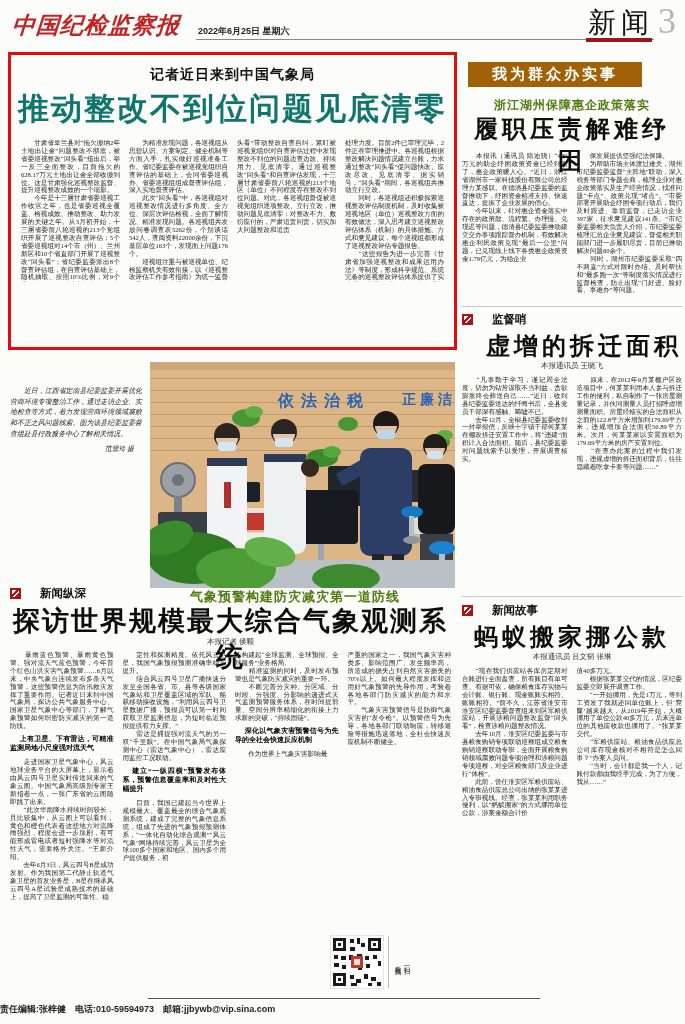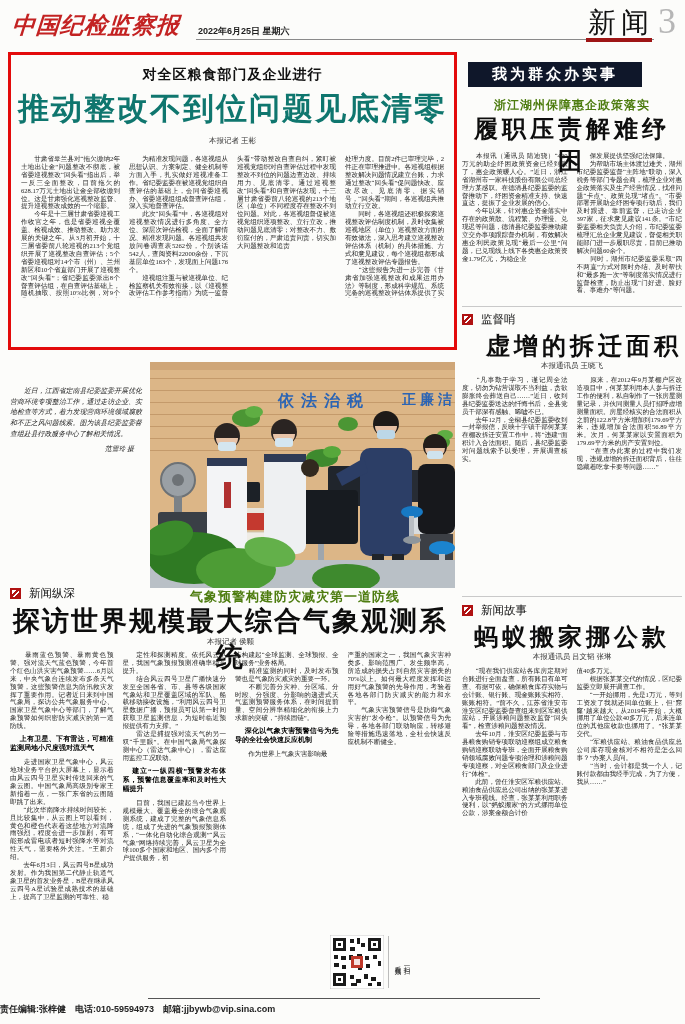--- a/index.html
+++ b/index.html
@@ -27,31 +27,31 @@
   .body-text{font-size:6.6px;line-height:1.2;text-align:justify;white-space:pre-line;color:#242424;}
 
   
   .photo-caption{left:10px;top:386px;width:132px;}
   .caption-text{font-size:6.9px;font-style:italic;line-height:1.55;text-align:justify;white-space:pre-line;color:#222;}
   .caption-credit{margin-top:4px;font-size:6.9px;font-style:italic;text-align:right;padding-right:8px;color:#222;}
 
   .photo{left:150px;top:362px;width:305px;height:226px;}
 
   
-  .banner{left:468px;top:62px;width:174px;height:25px;background:#0f172a;color:#fff;
+  .banner{left:468px;top:62px;width:174px;height:25px;background:#a16207;color:#fff;
           font-size:15px;font-weight:bold;letter-spacing:3px;text-align:center;line-height:25px;}
   .kicker-sm{font-size:12px;font-weight:bold;text-align:center;color:#4d7c0f;letter-spacing:1px;}
   .headline-md{font-size:24px;font-weight:bold;text-align:center;color:#0d0d0d;letter-spacing:4px;}
   .byline-sm{font-size:7.5px;text-align:center;color:#333;}
   .hz-kicker{left:462px;top:97px;width:220px;}
   .hz-headline{left:462px;top:113px;width:220px;}
   .hz-cols{left:462px;top:152px;width:220px;height:150px;}
   .rule{background:#c9c9c9;height:1px;}
   .rule1{left:462px;top:306px;width:220px;}
-  .sec-label{display:flex;align-items:center;gap:8px;font-size:11.5px;font-weight:normal;color:#111;}
+  .sec-label{display:flex;align-items:center;gap:19px;font-size:11.5px;font-weight:bold;color:#111;}
   .sec-icon{width:11px;height:11px;background:#b01212;display:inline-block;position:relative;}
   .sec-icon::after{content:"";position:absolute;left:2px;top:2px;width:7px;height:7px;
                    background:linear-gradient(135deg,#fff 0 35%,transparent 35% 55%,#fff 55% 70%,transparent 70%);}
   .jd-label{left:462px;top:312px;}
   .jd-headline{left:462px;top:330px;width:220px;text-align:right;}
   .jd-byline{left:462px;top:361px;width:220px;}
   .jd-cols{left:462px;top:376px;width:220px;height:214px;}
   .rule2{left:462px;top:596px;width:220px;}
   .ant-label{left:462px;top:603px;}
   .ant-headline{left:462px;top:621px;width:220px;}
@@ -82,23 +82,22 @@
 <div class="page">
 
   <div class="abs masthead">中国纪检监察报</div>
   <div class="abs m-date">2022年6月25日  星期六</div>
   <div class="abs header-rule"></div>
   <div class="abs section-title">新闻</div>
   <div class="abs section-underline"></div>
   <div class="abs page-number">3</div>
 
   <div class="abs lead-box">
-    <div class="lead-kicker">对全区粮食部门及企业进行</div>
+    <div class="lead-kicker">记者近日来到中国气象局</div>
     <div class="lead-headline">推动整改不到位问题见底清零</div>
-    <div class="lead-byline">本报记者 王彬</div>
     <div class="cols lead-cols">
       <div class="col body-text">　　甘肃省皋兰县对“拖欠缴纳2年土地出让金”问题整改不彻底，被省委巡视整改“回头看”指出后，举一反三全面整改，目前拖欠的628.17万元土地出让金全部收缴到位。这是甘肃强化巡视整改监督、提升巡视整改成效的一个缩影。
 　　今年是十三届甘肃省委巡视工作收官之年，也是省委巡视全覆盖、检视成效、推动整改、助力发展的关键之年。从3月初开始，十三届省委前八轮巡视的213个党组织开展了巡视整改自查评估；5个省委巡视组对14个市（州）、兰州新区和10个省直部门开展了巡视整改“回头看”；省纪委监委派出8个督查评估组，在自查评估基础上，随机抽取、按照10%比例，对9个县（市）、7个省直部门单位、2所省属高校、2家省属企业进行了实地督查评估，全面检视巡视整改成效，推动巡视整改问题“大起底”。</div>
       <div class="col body-text">　　为精准发现问题，各巡视组从思想认识、方案制定、健全机制等方面入手，扎实做好巡视准备工作。省纪委监委在被巡视党组织自查评估的基础上，会同省委巡视办、省委巡视组组成督查评估组，深入实地督查评估。
 　　此次“回头看”中，各巡视组对巡视整改情况进行多角度、全方位、深层次评估检视，全面了解情况、精准发现问题。各巡视组共发放问卷调查表5262份，个别谈话542人，查阅资料22000余份，下沉基层单位163个，发现面上问题176个。
 　　巡视组注重与被巡视单位、纪检监察机关有效衔接，以《巡视整改评估工作参考指南》为统一监督标尺，形成被巡视党组织自查、省纪委监委督查、省委巡视组“回头看”检查的三位一体巡视整改评估工作格局。同时，以巡视整改“回</div>
       <div class="col body-text">头看”带动整改自查自纠，紧盯被巡视党组织对自查评估过程中发现整改不到位的问题边查边改、持续用力、见底清零。通过巡视整改“回头看”和自查评估发现，十三届甘肃省委前八轮巡视的213个地区（单位）不同程度存在整改不到位问题。对此，各巡视组督促被巡视党组织逐项整改、立行立改，推动问题见底清零；对整改不力、敷衍应付的，严肃追责问责，切实加大问题整改和追责</div>
       <div class="col body-text">处理力度。目前2件已审理完毕，2件正在审理推进中。各巡视组根据整改解决问题情况建立台账，力求通过整改“回头看”促问题快改、应改尽改、见底清零、据实销号，“回头看”期间，各巡视组共推动立行立改。
 　　同时，各巡视组还积极探索巡视整改评估制度机制，及时收集被巡视地区（单位）巡视整改方面的有效做法，深入思考建立巡视整改评估体系（机制）的具体措施、方式和意见建议，每个巡视组都形成了巡视整改评估专题报告。
 　　“这些报告为进一步完善《甘肃省加强巡视整改和成果运用办法》等制度，形成科学规范、系统完备的巡视整改评估体系提供了实践经验支撑，我们将努力实现整改‘回头看’成果运用效应最大化。”甘肃省委巡视办有关负责人说。</div>

